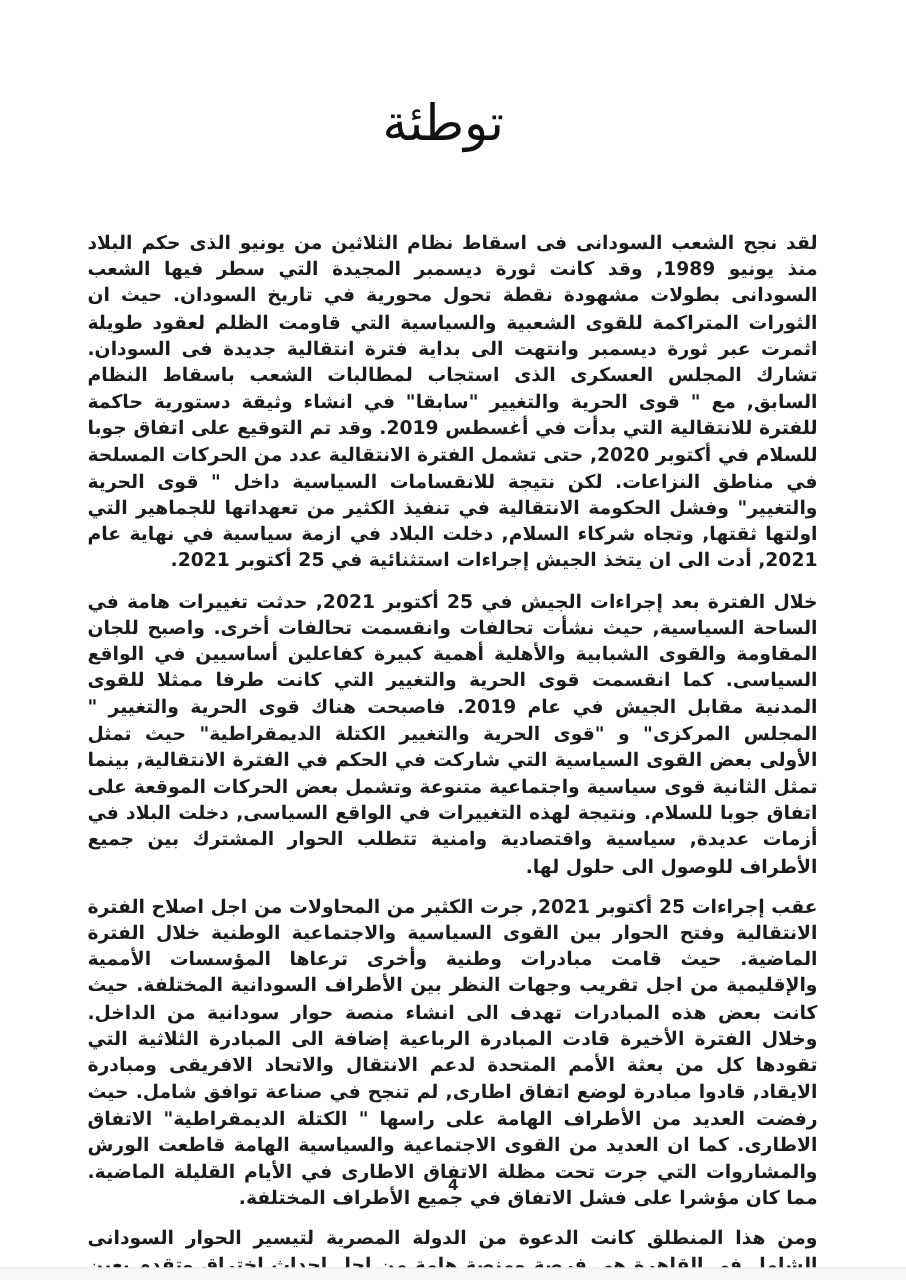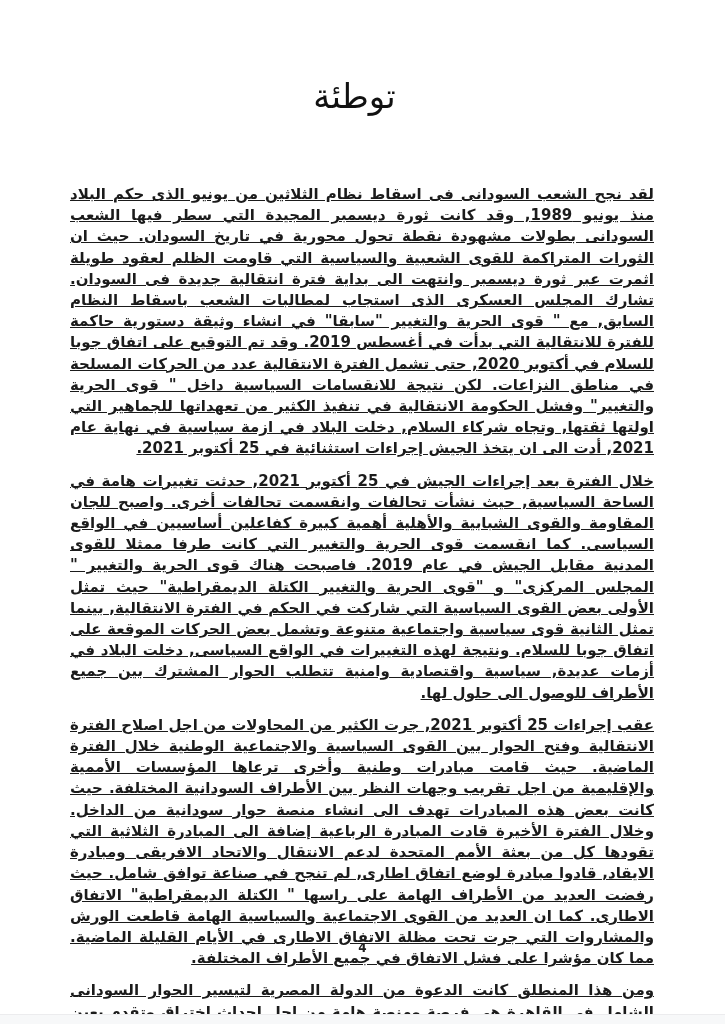--- a/index.html
+++ b/index.html
@@ -17,41 +17,40 @@
   }
   .doc-title {
     position: absolute;
     top: 76px;
     left: 0;
     right: 16px;
     margin: 0;
     text-align: center;
     direction: rtl;
     font-family: "DejaVu Sans", sans-serif;
-    font-size: 34px;
+    font-size: 40px;
     font-weight: 500;
     color: #111111;
     letter-spacing: 0;
   }
   .doc-body {
     position: absolute;
     top: 184px;
     right: 71px;
     width: 584px;
     direction: rtl;
     text-align: justify;
     color: #1b1b1b;
     font-size: 15px;
     font-weight: 700;
     line-height: 21.2px;
   }
   .para {
     margin: 0 0 11px 0;
     padding: 0;
-    text-decoration: underline;
   }
   .page-number {
     position: absolute;
     top: 941px;
     left: 0;
     right: 0;
     text-align: center;
     font-size: 12px;
     font-weight: 700;
     color: #222222;

